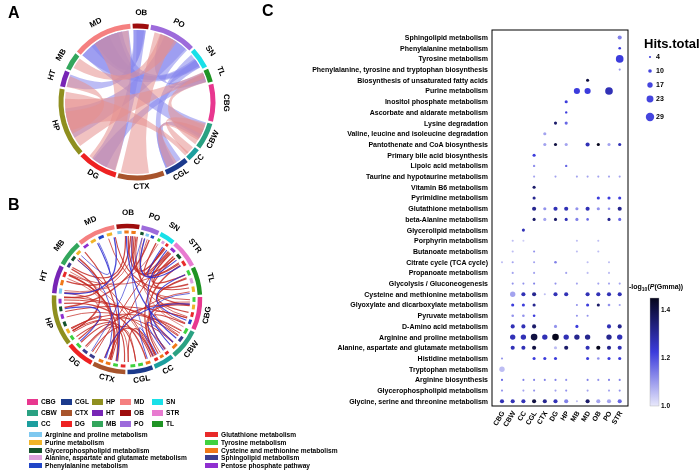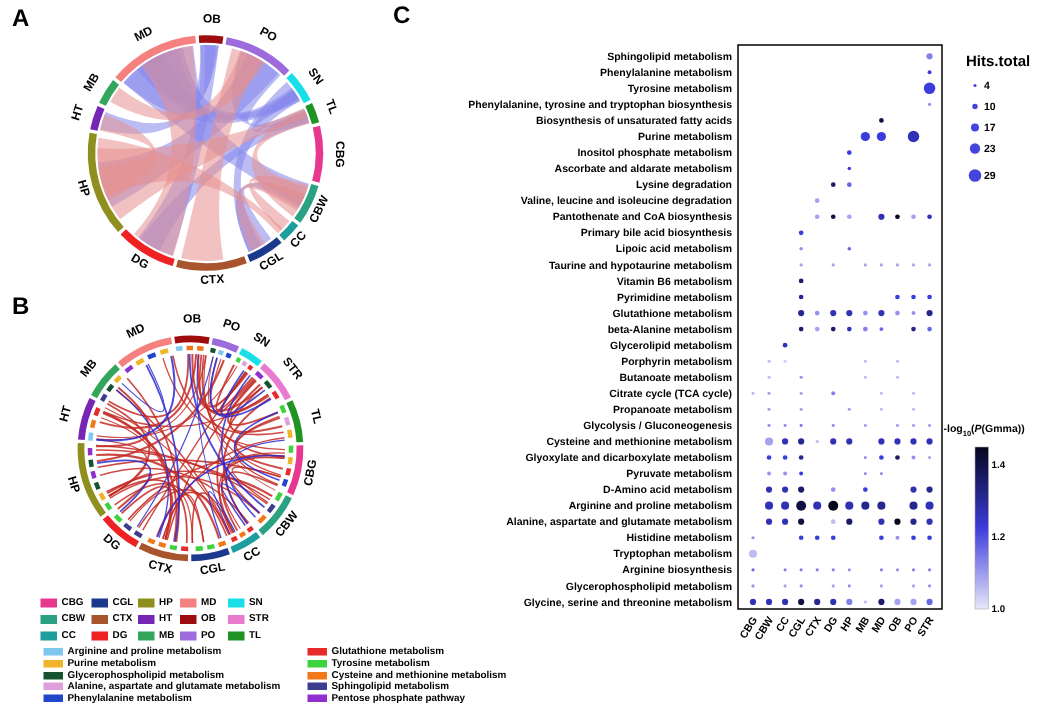--- a/index.html
+++ b/index.html
@@ -13,21 +13,21 @@
   .collab{font-size:7px;font-weight:bold;fill:#000;}
   .cbtick{font-size:6.5px;font-weight:bold;fill:#000;}
   .hitslab{font-size:7px;font-weight:bold;fill:#000;}
   #region-legend{left:27px;top:396px;display:grid;grid-template-columns:34px 31px 28px 32px 28px;
        grid-auto-rows:11px;width:165px;}
   .leg-item{display:flex;align-items:center;font-size:6.6px;font-weight:bold;white-space:nowrap;}
   .leg-item .sw{display:inline-block;width:11px;height:6px;margin-right:3px;flex:none;}
   .met-col{width:180px;}
   .met-item{display:flex;align-items:center;font-size:6.6px;font-weight:bold;height:7.7px;white-space:nowrap;}
   .met-item .sw{display:inline-block;width:13px;height:5px;margin-right:3px;flex:none;}
-  #hits-title{left:644px;top:36px;font-size:10px;font-weight:bold;}
+  #hits-title{left:644px;top:36px;font-size:13px;font-weight:bold;}
   #cb-title{left:629px;top:283px;font-size:7px;font-weight:bold;white-space:nowrap;}
   #cb-title sub{font-size:5px;}
 </style>
 </head>
 <body>
 
 <div id="fig">
   <div class="abs plabel" style="left:8px;top:4px;">A</div>
   <div class="abs plabel" style="left:8px;top:196px;">B</div>
   <div class="abs plabel" style="left:262px;top:2px;">C</div>

